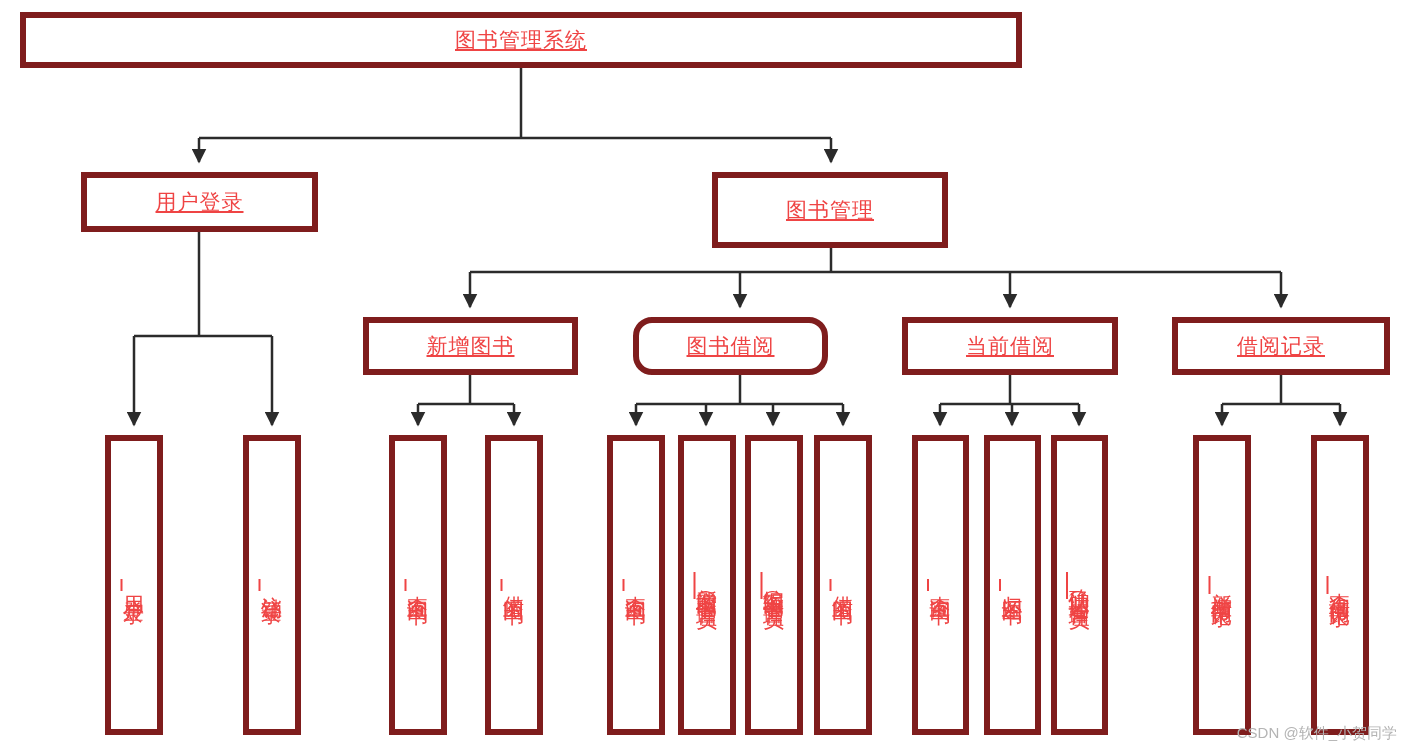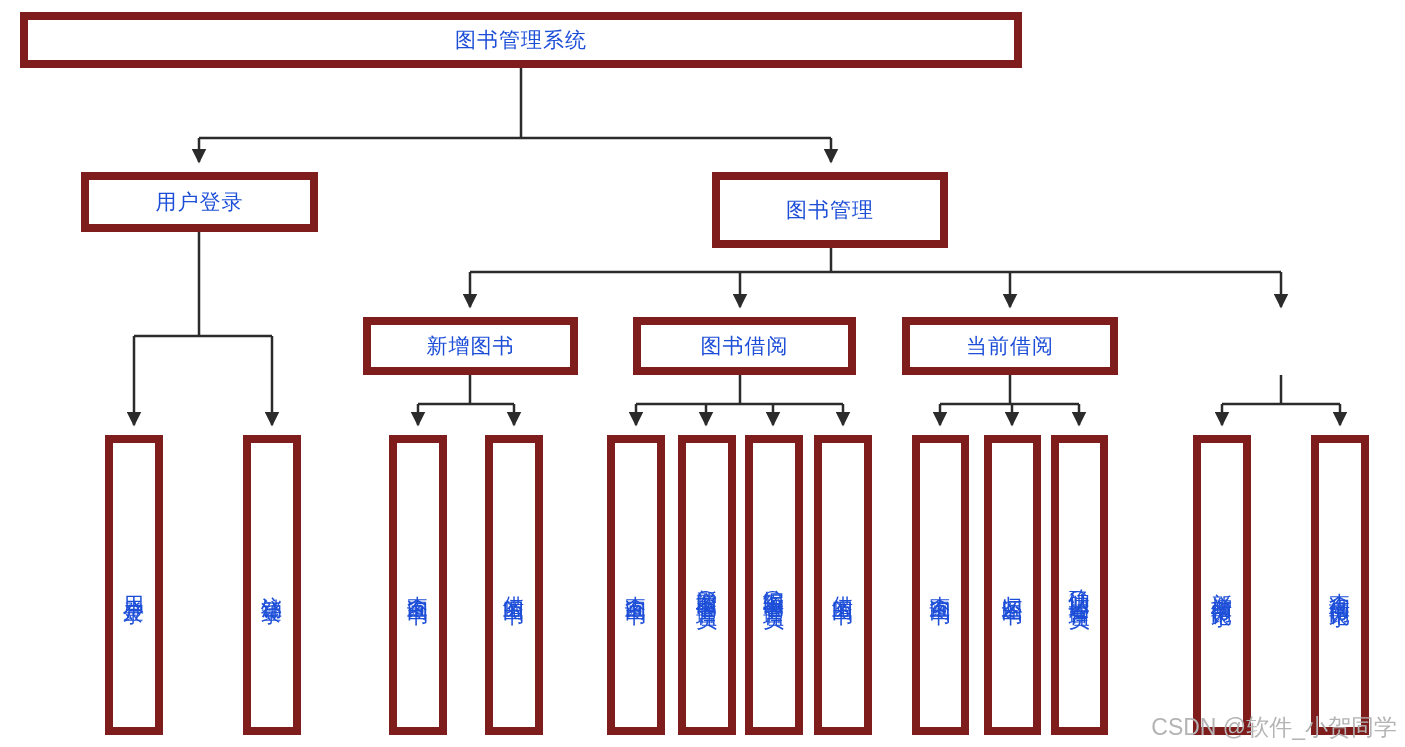--- a/index.html
+++ b/index.html
@@ -23,25 +23,26 @@
     left: 0;
     top: 0;
     width: 1405px;
     height: 747px;
     pointer-events: none;
   }
   .node {
     position: absolute;
     box-sizing: border-box;
     background: #ffffff;
-    border: 8px solid #7f1d1d;
+    border: 6px solid #7f1d1d;
     display: flex;
     align-items: center;
     justify-content: center;
-    color: #1d4ed8;
+    color: #ef4444;
+    text-decoration: underline;
   }
   .node.horizontal {
     font-size: 21px;
     letter-spacing: 1px;
     line-height: 1.2;
   }
   .node.vertical {
     writing-mode: vertical-rl;
     text-orientation: upright;
     font-size: 21px;
@@ -57,21 +58,21 @@
     text-align: center;
   }
   .node.vertical .node-label {
     writing-mode: vertical-rl;
     text-orientation: upright;
   }
   #watermark {
     position: absolute;
     right: 8px;
     bottom: 4px;
-    font-size: 23px;
+    font-size: 15px;
     color: #b4b4b4;
     white-space: nowrap;
     font-family: "Liberation Sans", "DejaVu Sans", sans-serif;
     pointer-events: none;
   }
 </style>
 </head>
 <body>
 
 <div id="diagram-root">
@@ -135,28 +136,31 @@
   </div>
 
   <div class="node horizontal" style="left:712px; top:172px; width:236px; height:76px;">
     <span class="node-label">图书管理</span>
   </div>
 
   <div class="node horizontal" style="left:363px; top:317px; width:215px; height:58px;">
     <span class="node-label">新增图书</span>
   </div>
 
-  <div class="node horizontal" style="left:633px; top:317px; width:223px; height:58px;">
+  <div class="node horizontal" style="left:633px; top:317px; width:195px; height:58px;border-radius:19px;">
     <span class="node-label">图书借阅</span>
   </div>
 
   <div class="node horizontal" style="left:902px; top:317px; width:216px; height:58px;">
     <span class="node-label">当前借阅</span>
   </div>
 
+  <div class="node horizontal" style="left:1172px; top:317px; width:218px; height:58px;">
+    <span class="node-label">借阅记录</span>
+  </div>
 
   <div class="node vertical" style="left:105px; top:435px; width:58px; height:300px;">
     <span class="node-label">用户登录</span>
   </div>
 
   <div class="node vertical" style="left:243px; top:435px; width:58px; height:300px;">
     <span class="node-label">注销登录</span>
   </div>
 
   <div class="node vertical" style="left:389px; top:435px; width:58px; height:300px;">

